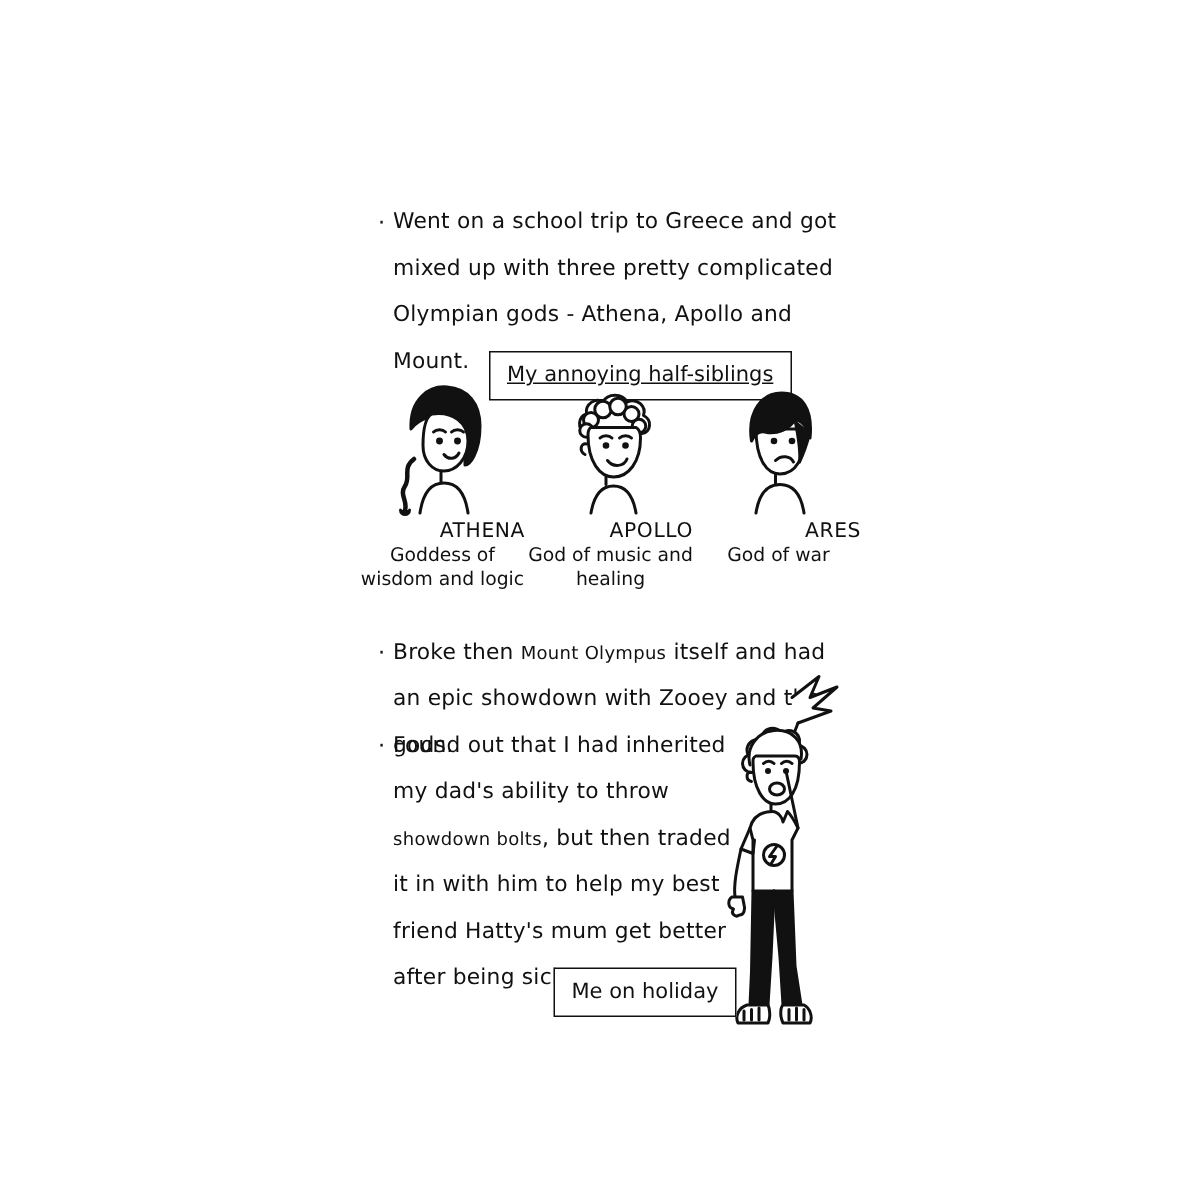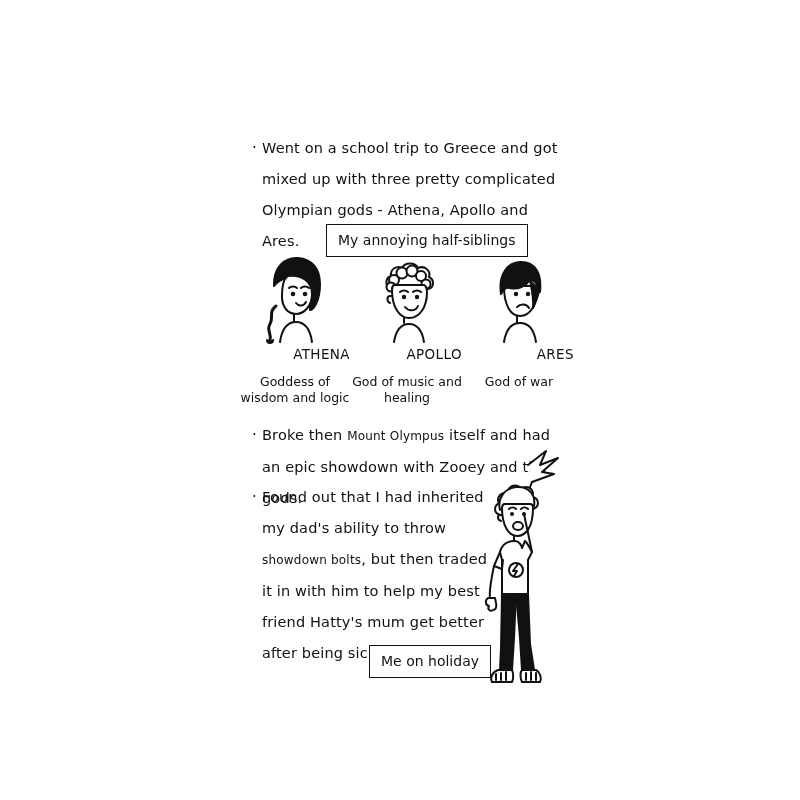--- a/index.html
+++ b/index.html
@@ -55,21 +55,21 @@
   .callout {
     position: absolute;
     border: 1.6px solid #111;
     background: #fff;
     font-size: 14px;
     line-height: 1;
     padding: 8px 11px 9px 11px;
     white-space: nowrap;
     color: #111;
   }
-  #callout-siblings { left: 326px; top: 224px; }
+  #callout-siblings { left: 326px; top: 234px; text-decoration: underline; }
   #callout-holiday  { left: 369px; top: 645px; }
 
   
   .gods-row {
     position: absolute;
     left: 240px;
     top: 252px;
     width: 330px;
     height: 145px;
   }
@@ -89,21 +89,21 @@
   .god-name {
     font-size: 13.5px;
     letter-spacing: 0.4px;
     margin-top: 2px;
     color: #111;
     text-align: right;
   }
   .god-desc {
     font-size: 12.5px;
     line-height: 16px;
-    margin-top: 12px;
+    margin-top: 0;
     color: #111;
   }
 
   
   #boy-figure {
     position: absolute;
     left: 470px;
     top: 448px;
     width: 120px;
     height: 250px;
@@ -111,21 +111,21 @@
 
   svg { display: block; overflow: visible; }
 </style>
 </head>
 <body>
 
 <div class="page">
 
   <div class="bullet-block" id="bullet-1">
     <span class="bullet-dot">·</span>
-    <span class="bullet-text">Went on a school trip to Greece and got mixed up with three pretty complicated Olympian gods - Athena, Apollo and Ares.</span>
+    <span class="bullet-text">Went on a school trip to Greece and got mixed up with three pretty complicated Olympian gods - Athena, Apollo and Mount.</span>
   </div>
 
   <div class="callout" id="callout-siblings">
     <span>My annoying half-siblings</span>
   </div>
 
   <div class="gods-row">
 
     <div class="god" id="god-athena">
       <div class="god-art">

